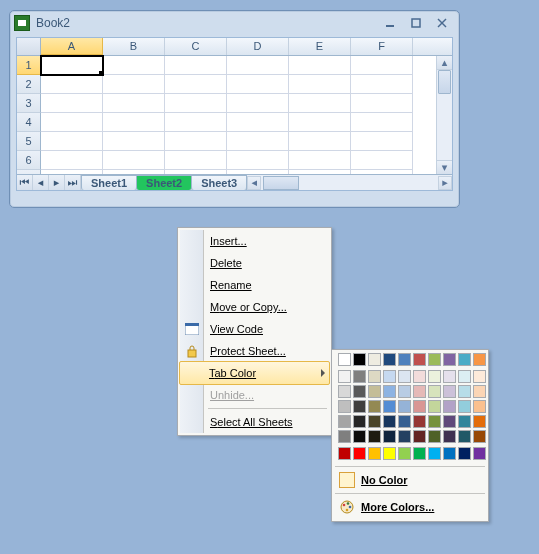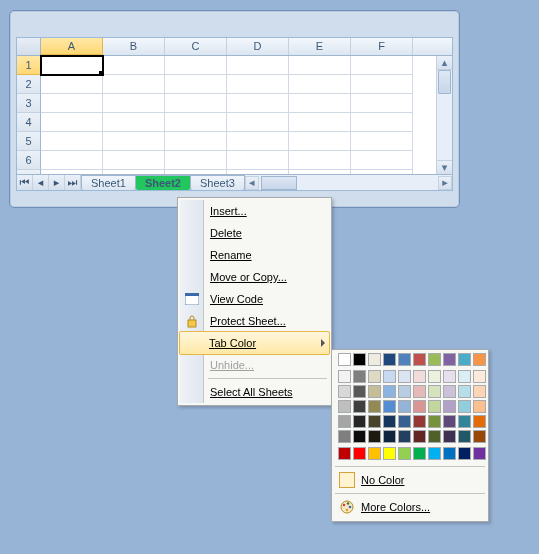--- a/index.html
+++ b/index.html
@@ -35,53 +35,75 @@
   .vscroll { position: absolute; right: 0; top: 18px; bottom: 16px; width: 16px; background: #e8eef7; border-left: 1px solid #c4d1e0; }
   .vscroll .thumb { position: absolute; top: 14px; left: 1px; right: 1px; height: 24px; background: linear-gradient(#dfe8f4,#c7d6e9); border: 1px solid #9eb6ce; border-radius: 1px; }
   .vscroll .arr { position: absolute; left: 0; right: 0; height: 14px; background: linear-gradient(#eaf0f8,#d6e0ed); display:flex;align-items:center;justify-content:center;color:#5a7599;}
   .vscroll .arr.up { top: 0; border-bottom: 1px solid #c4d1e0; }
   .vscroll .arr.dn { bottom: 0; border-top: 1px solid #c4d1e0; }
 
   .bottom { position: absolute; left: 0; right: 0; bottom: 0; height: 16px; display: flex; background: #dbe5f1; border-top: 1px solid #9eb6ce; }
   .navbtns { display: flex; }
   .navbtn { width: 16px; height: 15px; display: flex; align-items: center; justify-content: center; color: #3b5878; border-right: 1px solid #c4d1e0; background: linear-gradient(#eaf0f8,#d6e0ed);}
   .tabs { display: flex; align-items: flex-end; background: #c7d4e4; flex: 0 0 auto; }
-  .tab { padding: 1px 9px; background: linear-gradient(#f0f5fb,#dce6f1); border: 1px solid #9eb6ce; border-bottom: none; border-radius: 0 0 3px 3px; margin-right: -1px; color: #3b5878; position: relative; top: 0; }
+  .tab { padding: 1px 9px; background: linear-gradient(#f0f5fb,#dce6f1); border: 1px solid #9eb6ce; border-bottom: none; border-radius: 0 0 3px 3px; margin-right: -1px; color: #3b5878; position: relative; top: 0; font-weight: bold; }
   .tab.active { background: #22c55e; font-weight: bold; }
   .hscroll { flex: 1; background: #e8eef7; border-left: 1px solid #9eb6ce; display: flex; align-items: center; position: relative; }
   .hscroll .arr { width: 14px; height: 14px; background: linear-gradient(#eaf0f8,#d6e0ed); border: 1px solid #c4d1e0; display:flex;align-items:center;justify-content:center;color:#5a7599;}
   .hscroll .track { flex: 1; height: 14px; position: relative; }
   .hscroll .thumb { position: absolute; left: 2px; top: 0; width: 36px; height: 14px; background: linear-gradient(#dfe8f4,#c7d6e9); border: 1px solid #9eb6ce; }
 
   
-  .ctx { position: absolute; left: 177px; top: 197px; width: 155px; background: #f7f7f4; border: 1px solid #a7abb0; box-shadow: 2px 2px 3px rgba(0,0,0,0.2); padding: 2px; }
+  .ctx { position: absolute; left: 177px; top: 227px; width: 155px; background: #f7f7f4; border: 1px solid #a7abb0; box-shadow: 2px 2px 3px rgba(0,0,0,0.2); padding: 2px; }
   .ctx .gutter { position: absolute; left: 2px; top: 2px; bottom: 2px; width: 24px; background: #e9eee e; background: linear-gradient(to right,#eef2f7,#e1e7ef); border-right: 1px solid #c5c5c2; }
   .ctx-item { position: relative; display: flex; align-items: center; height: 22px; padding-left: 30px; padding-right: 16px; color: #000; }
   .ctx-item.disabled { color: #a0a0a0; }
   .ctx-item.hover { background: linear-gradient(#fff6dd,#ffe8a6); border: 1px solid #e6b848; border-radius: 2px; margin: -1px; padding-left: 29px; padding-right: 15px; height: 24px; }
   .ctx-item .u { text-decoration: underline; }
   .ctx-item .sub-arrow { position: absolute; right: 4px; top: 50%; transform: translateY(-50%); border-left: 4px solid #555; border-top: 4px solid transparent; border-bottom: 4px solid transparent; }
   .ctx-sep { height: 1px; background: #c5c5c2; margin: 2px 2px 2px 28px; }
   .ctx-icon { position: absolute; left: 4px; width: 16px; height: 16px; display:flex;align-items:center;justify-content:center; }
 
   
   .colormenu { position: absolute; left: 331px; top: 349px; width: 158px; background: #f7f7f4; border: 1px solid #a7abb0; box-shadow: 2px 2px 3px rgba(0,0,0,0.2); padding: 3px; }
   .cm-title { color: #3b5878; font-weight: bold; padding: 3px 4px 4px 4px; }
   .swatch-grid { display: grid; grid-template-columns: repeat(10, 13px); gap: 2px; padding: 0 3px 4px 3px; }
   .swatch { width: 13px; height: 13px; border: 1px solid #a7abb0; }
   .cm-sep { height: 1px; background: #c5c5c2; margin: 2px 0; }
-  .cm-row { display: flex; align-items: center; height: 22px; padding-left: 4px; gap: 6px; color: #000; }
+  .cm-row { display: flex; align-items: center; height: 22px; padding-left: 4px; gap: 6px; color: #000; font-weight: bold; }
   .cm-row .u { text-decoration: underline; }
   .nocolor-sw { width: 16px; height: 16px; border: 1px solid #d9a13b; background: #fff4cf; }
   .paint-icon { width: 16px; height: 16px; }
 </style>
 </head>
 <body>
 
 <div class="window">
+  <div class="titlebar">
+    <div class="app-icon"></div>
+    <div class="title">Book2</div>
+    <div class="win-btns">
+      <div class="win-btn">
+          <svg width="10" height="10">
+            <rect x="1" y="7" width="8" height="2" fill="currentColor"></rect>
+          </svg>
+        </div>
+      <div class="win-btn">
+          <svg width="10" height="10">
+            <rect x="1" y="1" width="8" height="8" fill="none" stroke="currentColor" stroke-width="1.5"></rect>
+          </svg>
+        </div>
+      <div class="win-btn">
+          <svg width="10" height="10">
+            <line x1="1" y1="1" x2="9" y2="9" stroke="currentColor" stroke-width="1.5"></line>
+            <line x1="9" y1="1" x2="1" y2="9" stroke="currentColor" stroke-width="1.5"></line>
+          </svg>
+        </div>
+    </div>
+  </div>
 
   <div class="grid-area">
     <div class="col-headers">
       <div class="rowhead-corner"></div>
       <div class="col-header sel">A</div>
       <div class="col-header">B</div>
       <div class="col-header">C</div>
       <div class="col-header">D</div>
       <div class="col-header">E</div>
       <div class="col-header">F</div>

